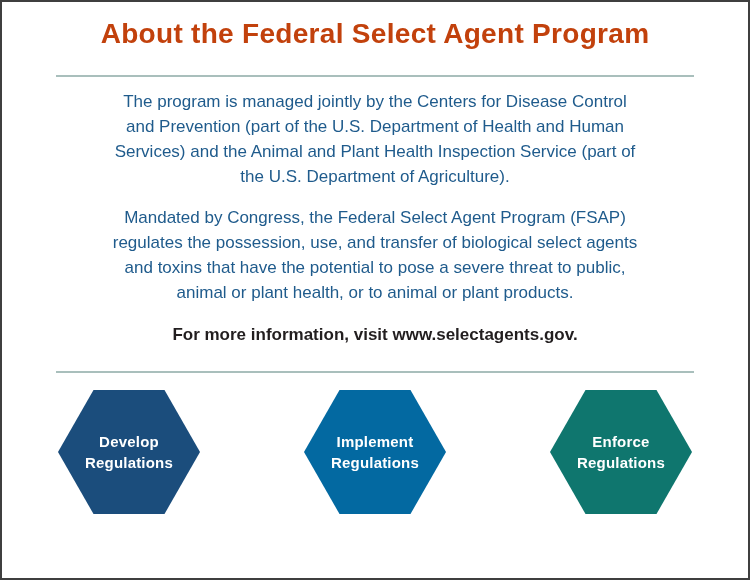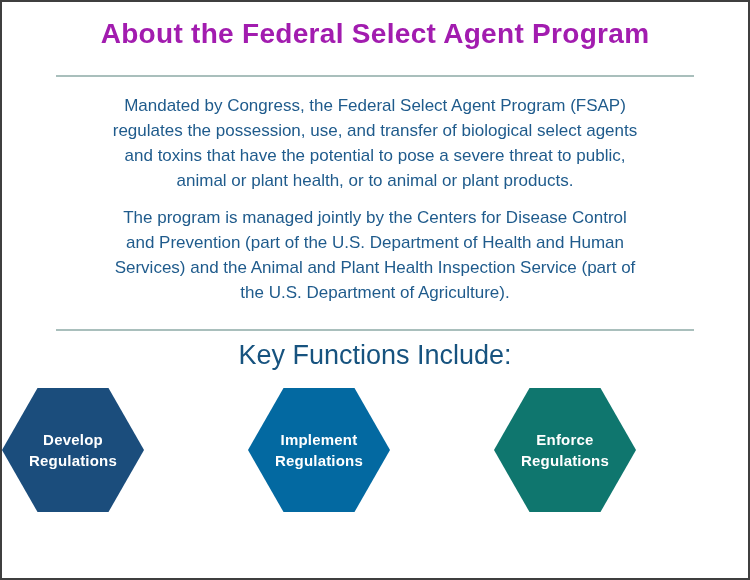--- a/index.html
+++ b/index.html
@@ -16,21 +16,21 @@
     border: 2px solid #3f3f3f;
     text-align: center;
     overflow: hidden;
   }
   .title {
     margin: 15px 0 0;
     font-size: 28px;
     line-height: 34px;
     font-weight: 700;
     letter-spacing: 0.3px;
-    color: #a21caf;
+    color: #c2410c;
     text-align: center;
   }
   .divider {
     width: 638px;
     height: 2px;
     background: #a9bfbc;
     margin: 24px auto 0;
   }
   .body-para {
     margin: 16px auto 0;
@@ -51,21 +51,21 @@
   .kf-heading {
     margin: 8px 0 0;
     font-size: 27px;
     line-height: 32px;
     font-weight: 400;
     color: #17537f;
   }
   .hex-row {
     margin: 17px 0 0;
     display: flex;
-    justify-content: flex-start;
+    justify-content: center;
     gap: 104px;
   }
   .hex {
     width: 142px;
     height: 124px;
     clip-path: polygon(25% 0%, 75% 0%, 100% 50%, 75% 100%, 25% 100%, 0% 50%);
     display: flex;
     align-items: center;
     justify-content: center;
   }
@@ -81,34 +81,34 @@
 </style>
 </head>
 <body>
 
 <div class="card">
 
   <h1 class="title">About the Federal Select Agent Program</h1>
 
   <div class="divider"></div>
 
+  <p class="body-para second">The program is managed jointly by the Centers for Disease Control
+and Prevention (part of the U.S. Department of Health and Human
+Services) and the Animal and Plant Health Inspection Service (part of
+the U.S. Department of Agriculture).</p>
+
   <p class="body-para">Mandated by Congress, the Federal Select Agent Program (FSAP)
 regulates the possession, use, and transfer of biological select agents
 and toxins that have the potential to pose a severe threat to public,
 animal or plant health, or to animal or plant products.</p>
 
-  <p class="body-para second">The program is managed jointly by the Centers for Disease Control
-and Prevention (part of the U.S. Department of Health and Human
-Services) and the Animal and Plant Health Inspection Service (part of
-the U.S. Department of Agriculture).</p>
-
+  <p class="info-line">For more information, visit www.selectagents.gov.</p>
 
   <div class="divider"></div>
 
-  <h2 class="kf-heading">Key Functions Include:</h2>
 
   <div class="hex-row">
 
     <div class="hex" style="background: rgb(27, 77, 124);">
       <span class="hex-label">Develop
 Regulations</span>
     </div>
 
     <div class="hex" style="background: #0369a1;">
       <span class="hex-label">Implement

